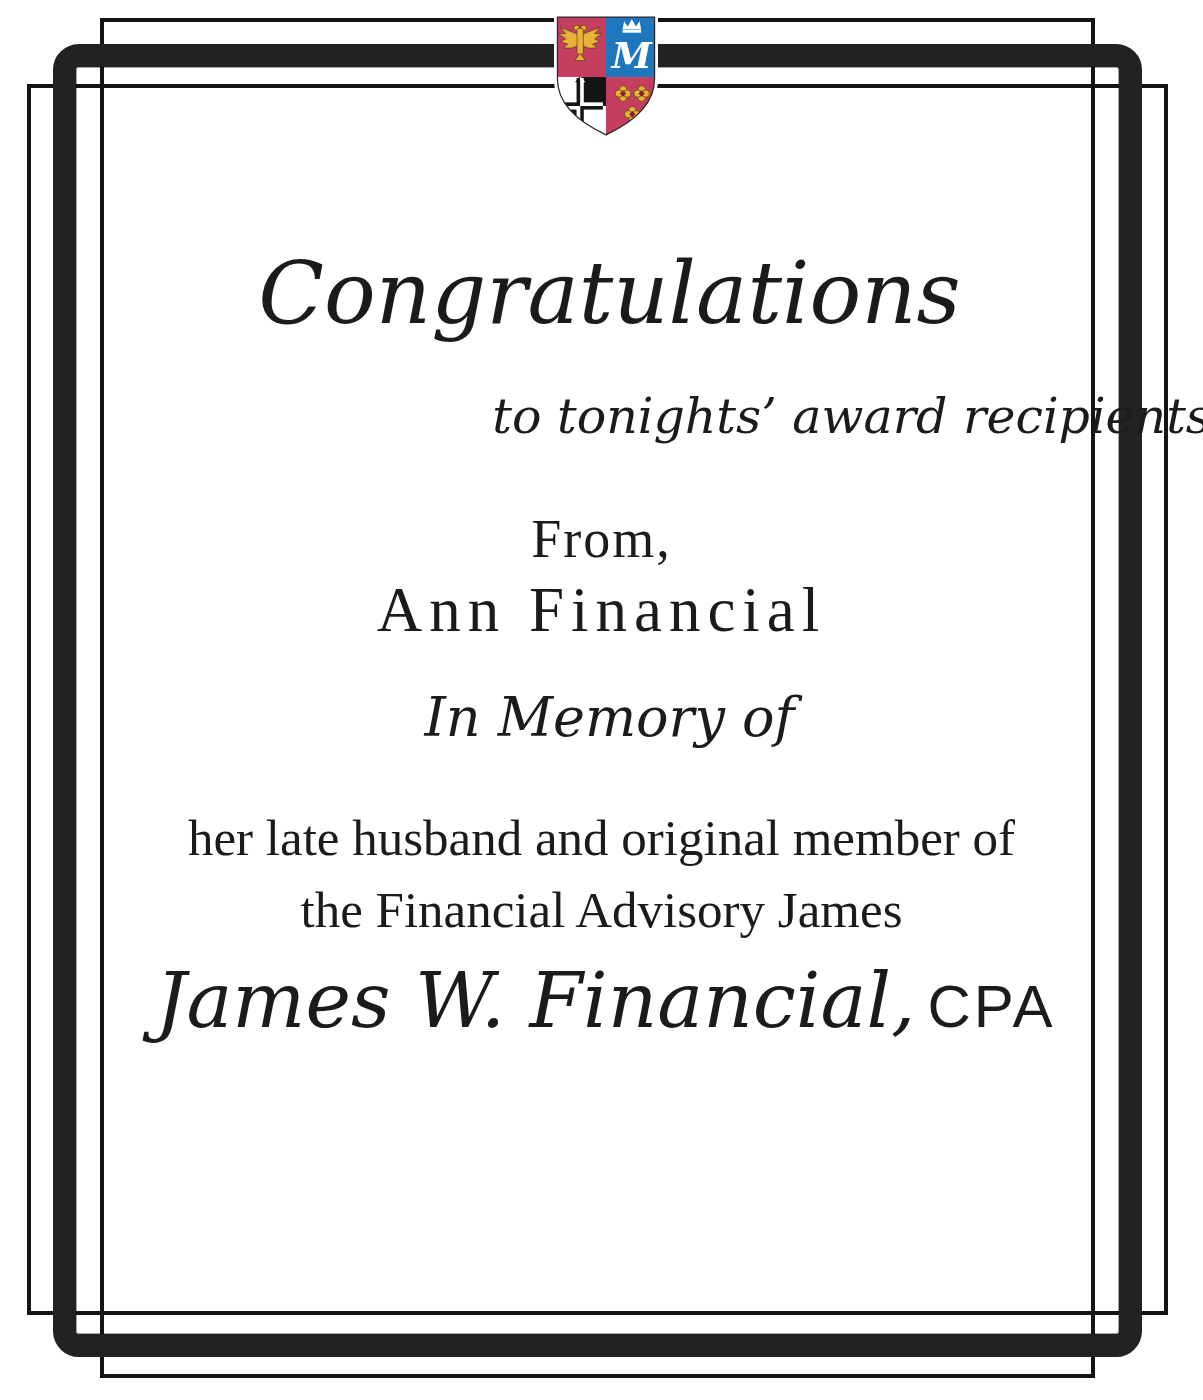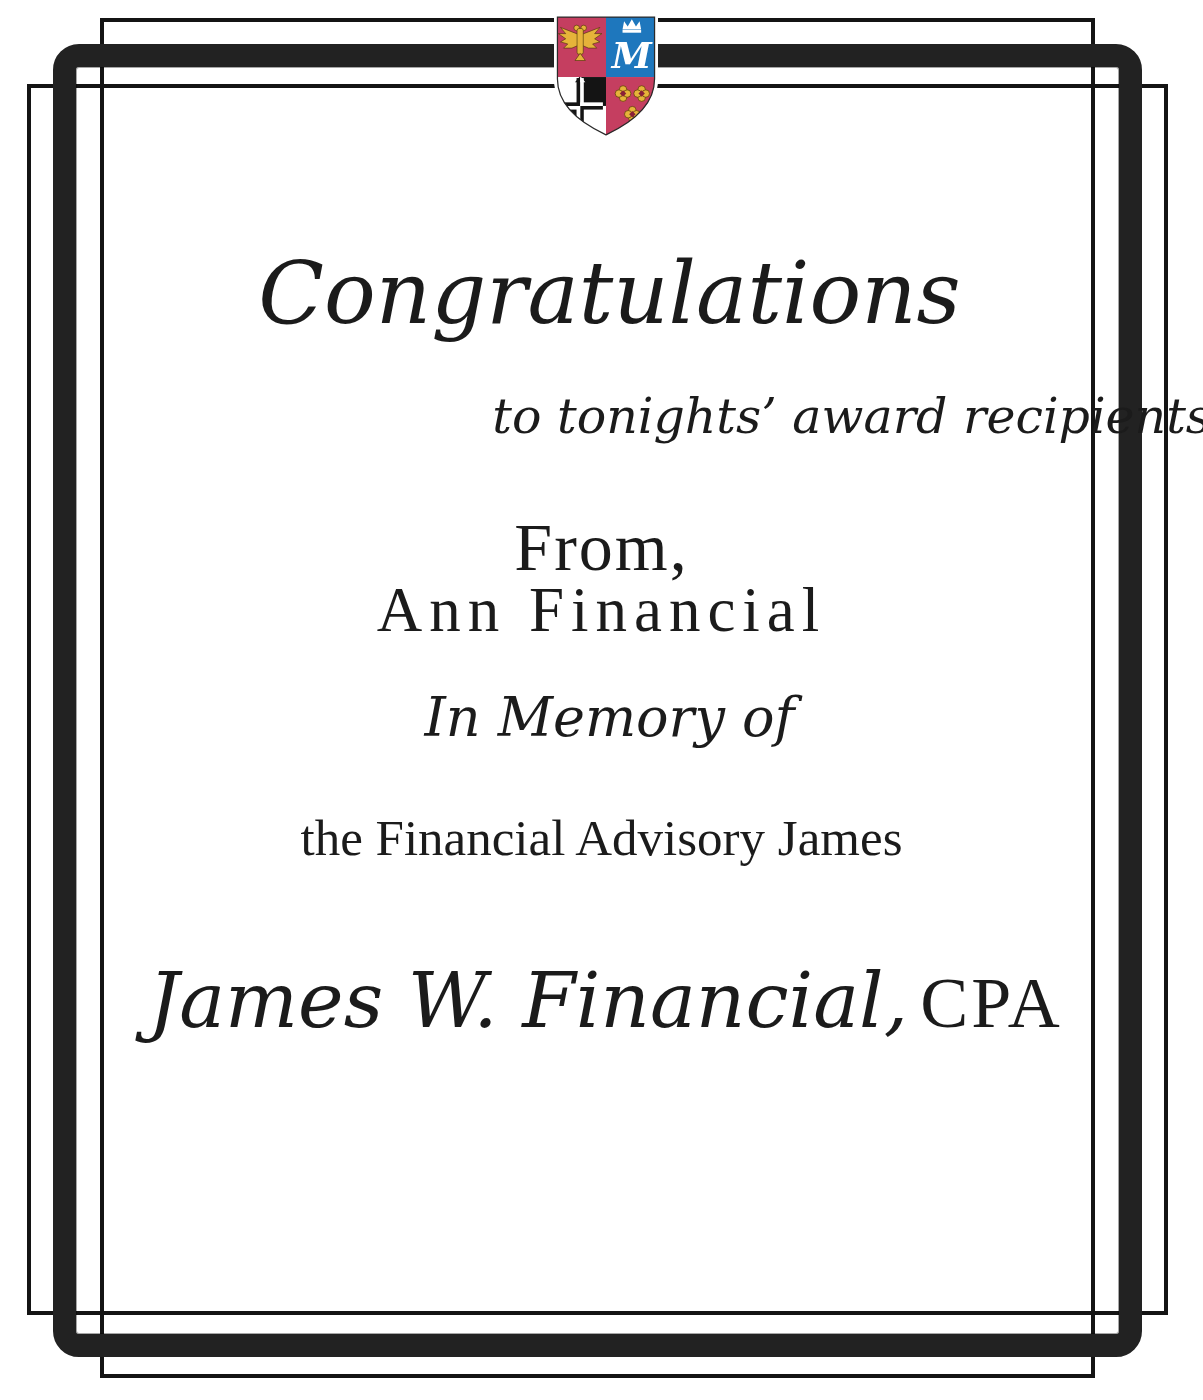--- a/index.html
+++ b/index.html
@@ -18,26 +18,26 @@
 
   .crest{position:absolute;left:554px;top:14px;width:104px;height:124px;}
   .crest svg{display:block;width:100%;height:100%;}
 
   .line{position:absolute;left:0;width:100%;text-align:center;white-space:nowrap;}
   .script{font-family:"DejaVu Serif",serif;font-style:italic;margin-left:8px;}
   .serif{font-family:"Liberation Serif",serif;font-style:normal;}
 
   .congrats{top:243px;font-size:86px;}
   .sub{top:388px;font-size:49px;text-align:right;}
-  .from{top:508px;font-size:68px;letter-spacing:2px;}
+  .from{top:508px;font-size:54px;letter-spacing:2px;}
   .donor{top:574px;font-size:63px;letter-spacing:7px;}
   .memory{top:686px;font-size:54px;}
   .memdesc{top:802px;font-size:51px;line-height:1.42;}
   .honoree{top:956px;font-size:77px;}
-  .honoree .cpa{font-size:72px;margin-left:12px;letter-spacing:3px;font-style:normal;font-family:Liberation Serif, serif;}
+  .honoree .cpa{font-size:60px;margin-left:12px;letter-spacing:3px;font-style:normal;font-family:Liberation Sans, sans-serif;}
 </style>
 </head>
 <body>
 
 <div class="page">
 
   <div class="frame frame-tall"></div>
   <div class="frame frame-wide"></div>
   <div class="frame frame-thick"></div>
 
@@ -129,20 +129,21 @@
 
   <div class="line script sub">to tonights’ award recipients</div>
 
   <div class="line serif from">From,</div>
 
   <div class="line serif donor">Ann Financial</div>
 
   <div class="line script memory">In Memory of</div>
 
   <div class="line serif memdesc">
+    <div>her late husband and original member of</div>
     <div>the Financial Advisory James</div>
   </div>
 
   <div class="line honoree">
     <span class="script">James W. Financial,</span><span class="cpa serif">CPA</span>
   </div>
 
 </div>
 
 </body></html>

